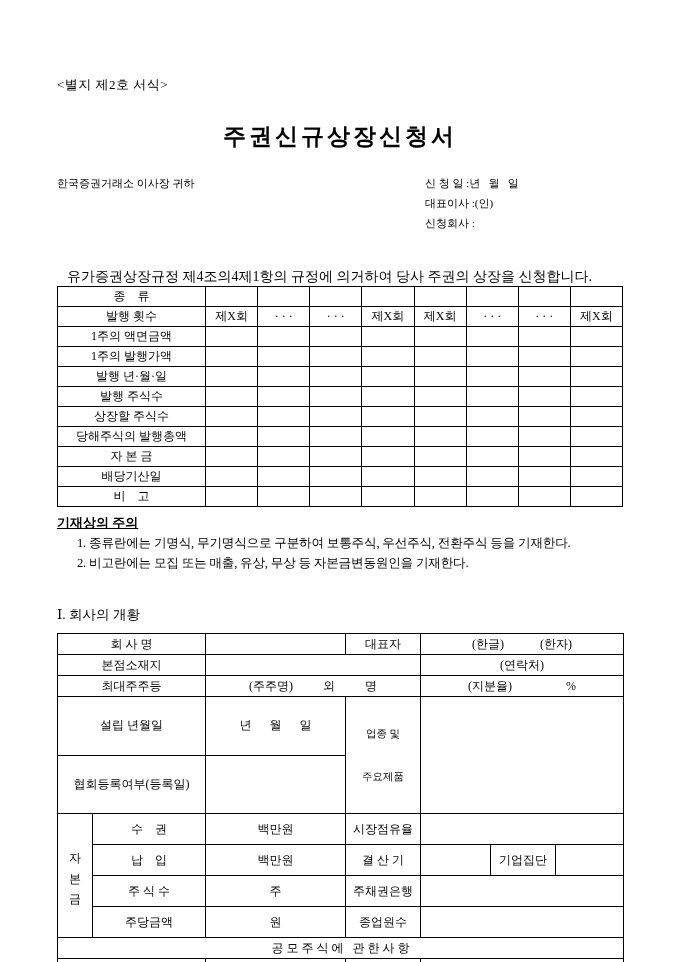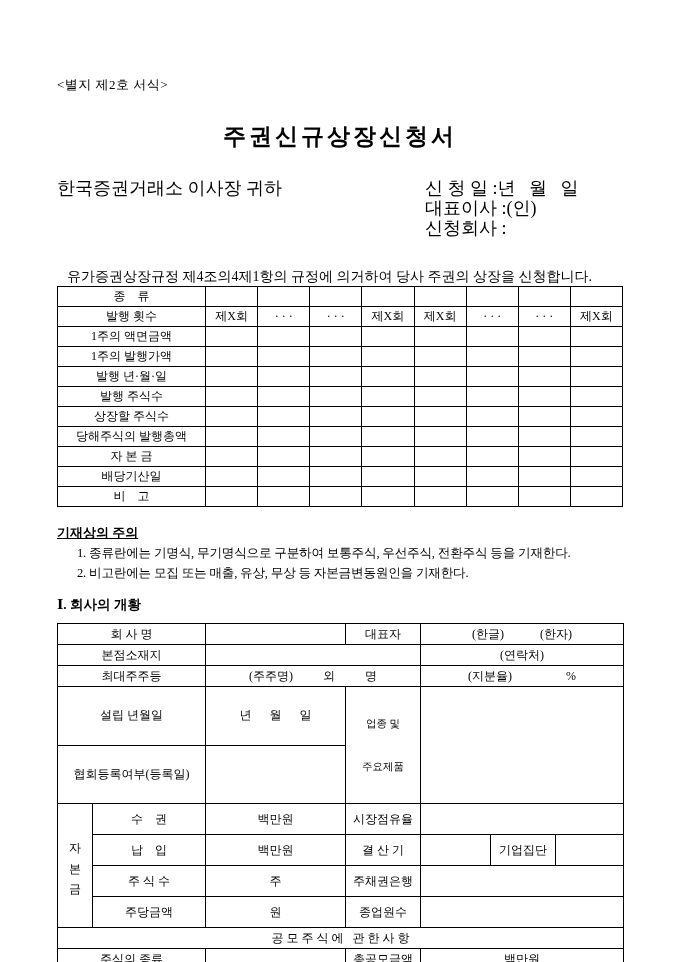--- a/index.html
+++ b/index.html
@@ -1,33 +1,33 @@
 <!DOCTYPE html>
 <html><head>
 <meta charset="utf-8">
 <style>
   *{margin:0;padding:0;box-sizing:border-box}
   body{width:680px;height:962px;background:#ffffff;color:#000;
        font-family:"Liberation Serif","DejaVu Serif",serif;overflow:hidden;position:relative}
   .page{position:absolute;left:57px;top:76px;width:566px}
   .form-note{font-size:13px;letter-spacing:.5px}
   .doc-title{margin-top:27px;text-align:center;font-size:23px;font-weight:bold;letter-spacing:3px}
-  .header-row{margin-top:24px;display:flex;justify-content:space-between;font-size:18px}
+  .header-row{margin-top:24px;display:flex;justify-content:space-between;font-size:11px}
   .apply-block{width:198px}
   .apply-line{display:flex;justify-content:flex-start;height:20px;white-space:pre}
   .intro{margin-top:32px;padding-left:10px;font-size:14px}
   table{border-collapse:collapse;table-layout:fixed;width:566px}
   td{border:1px solid #000;font-size:12px;text-align:center;height:20px;
      padding:0 1px;white-space:pre;overflow:hidden;vertical-align:middle}
   .t1{}
   .t2 td{height:21px}
-  .notes{margin-top:17px;font-size:12.6px}
+  .notes{margin-top:7px;font-size:12.6px}
   .notes-title{font-weight:bold;text-decoration:underline;font-size:13px}
   .notes-item{padding-left:20px;margin-top:3px;letter-spacing:-.2px}
-  .section-heading{margin-top:14px;margin-bottom:9px;font-size:13.5px;font-weight:bold}
+  .section-heading{margin-top:34px;margin-bottom:9px;font-size:13.5px;font-weight:normal}
   .vert{writing-mode:vertical-rl;text-orientation:upright;letter-spacing:9px;margin:0 auto;line-height:1}
   .two-line div{line-height:13px;font-size:10.5px}
 </style>
 </head>
 <body>
 
 <div class="page">
 
   <div class="form-note">&lt;별지 제2호 서식&gt;</div>
 

